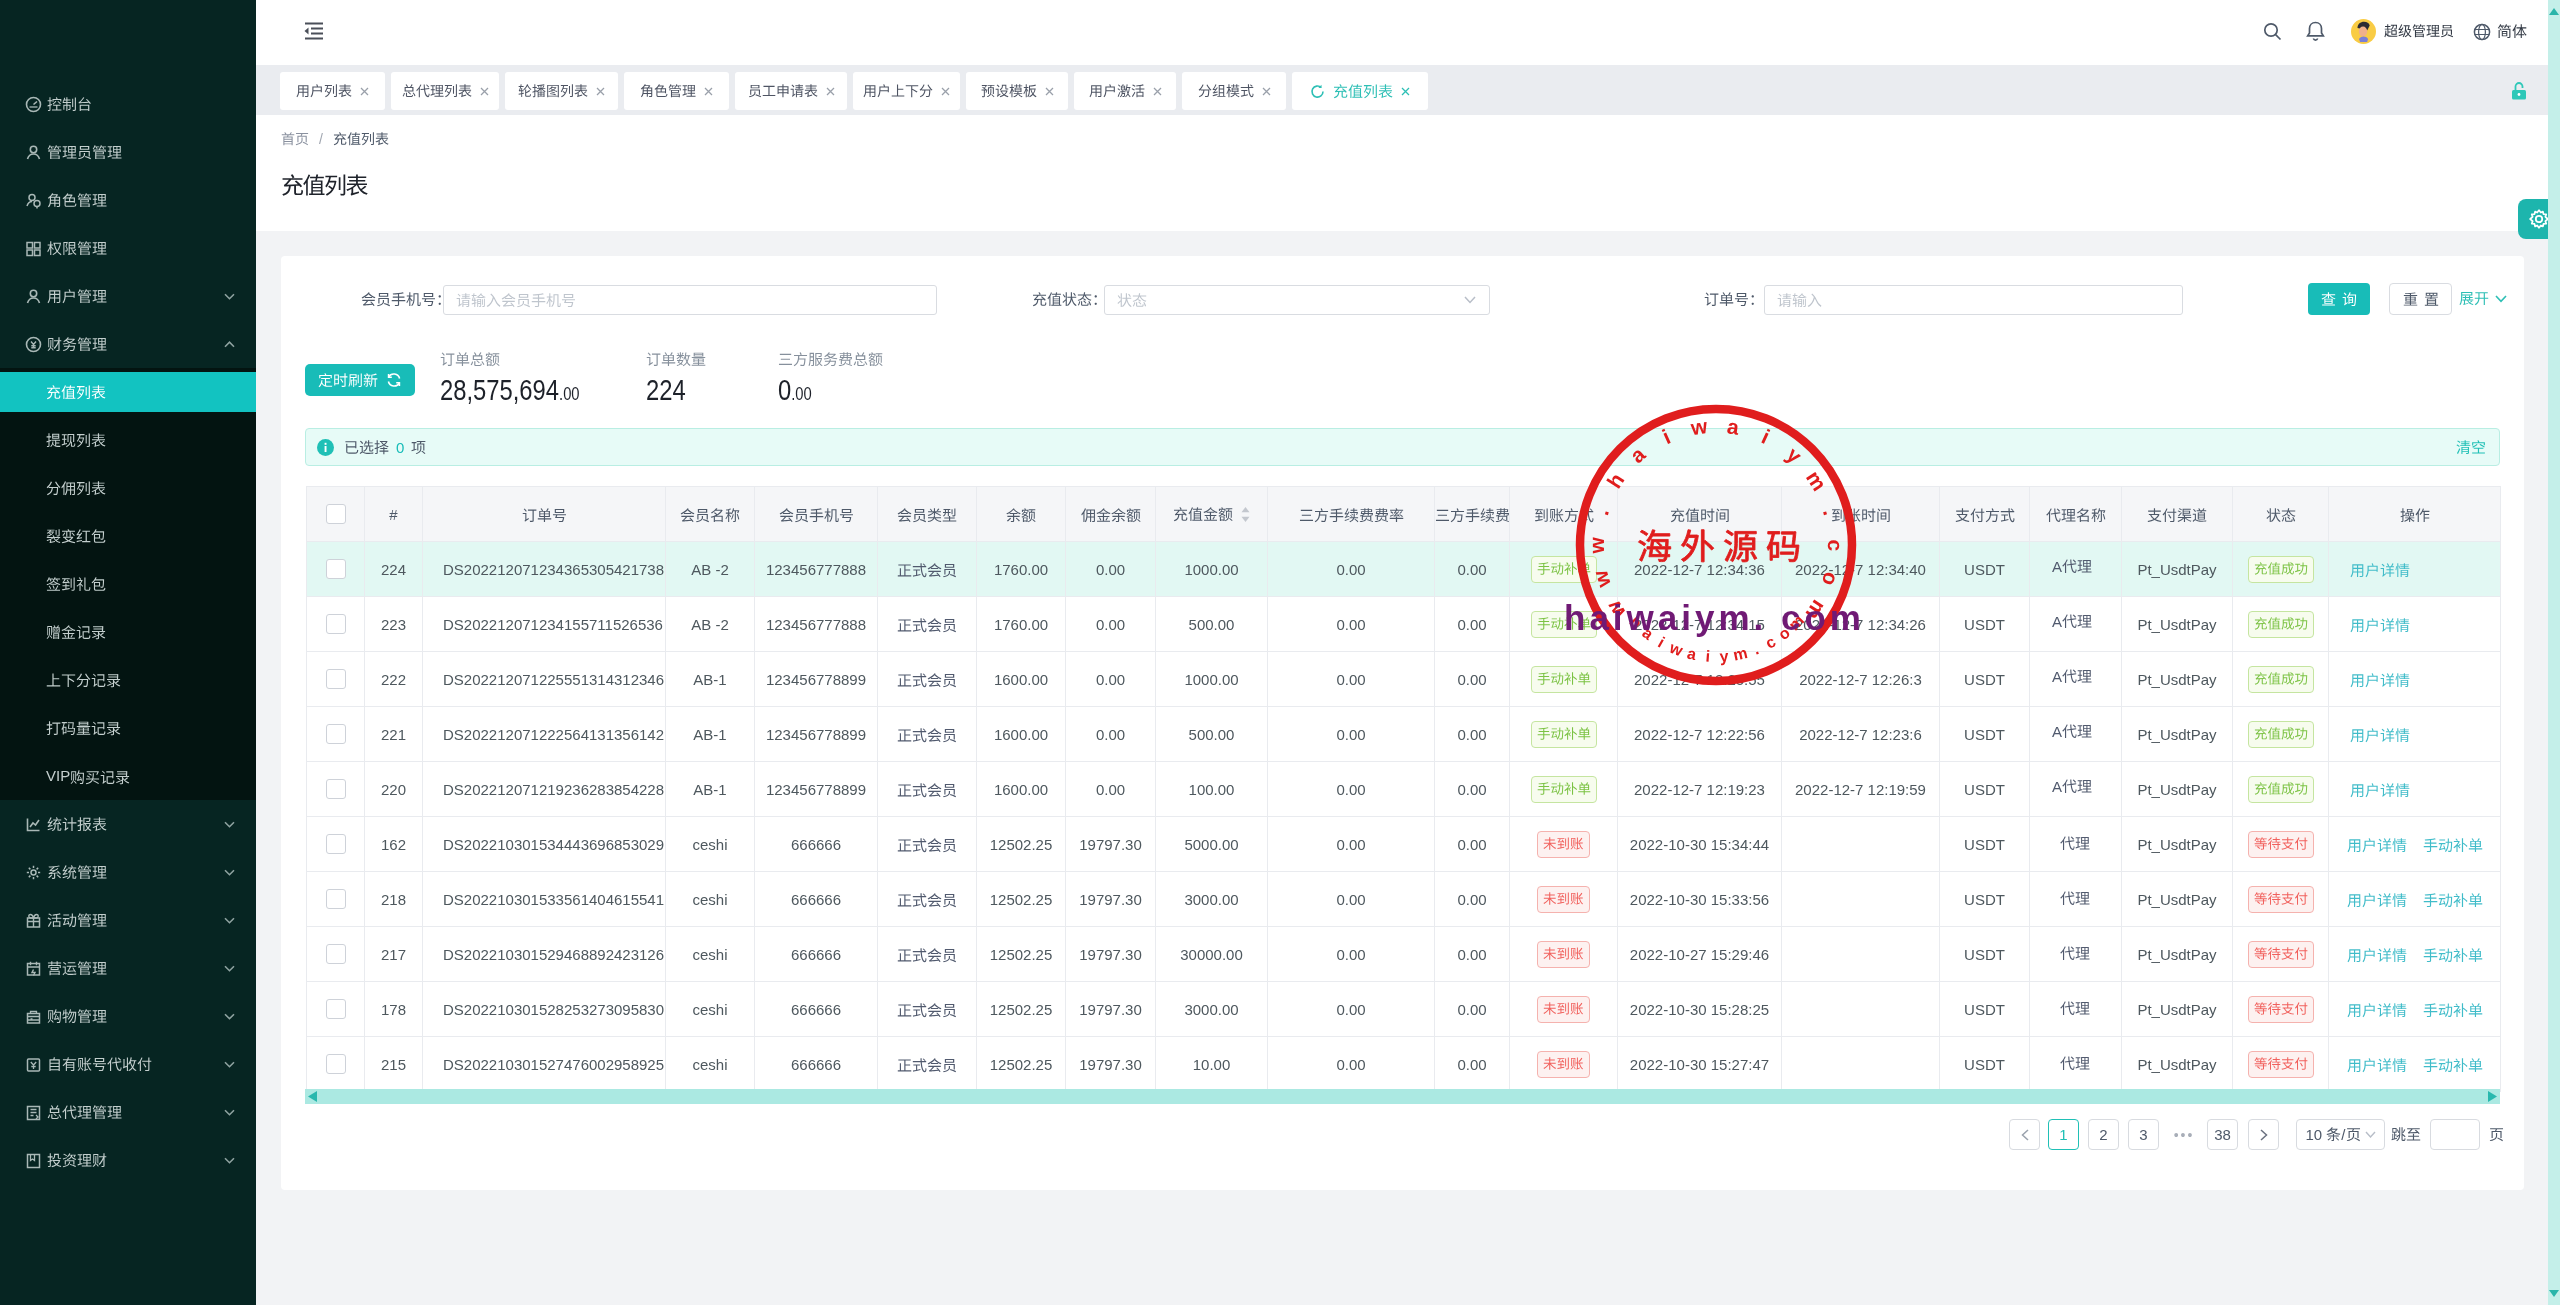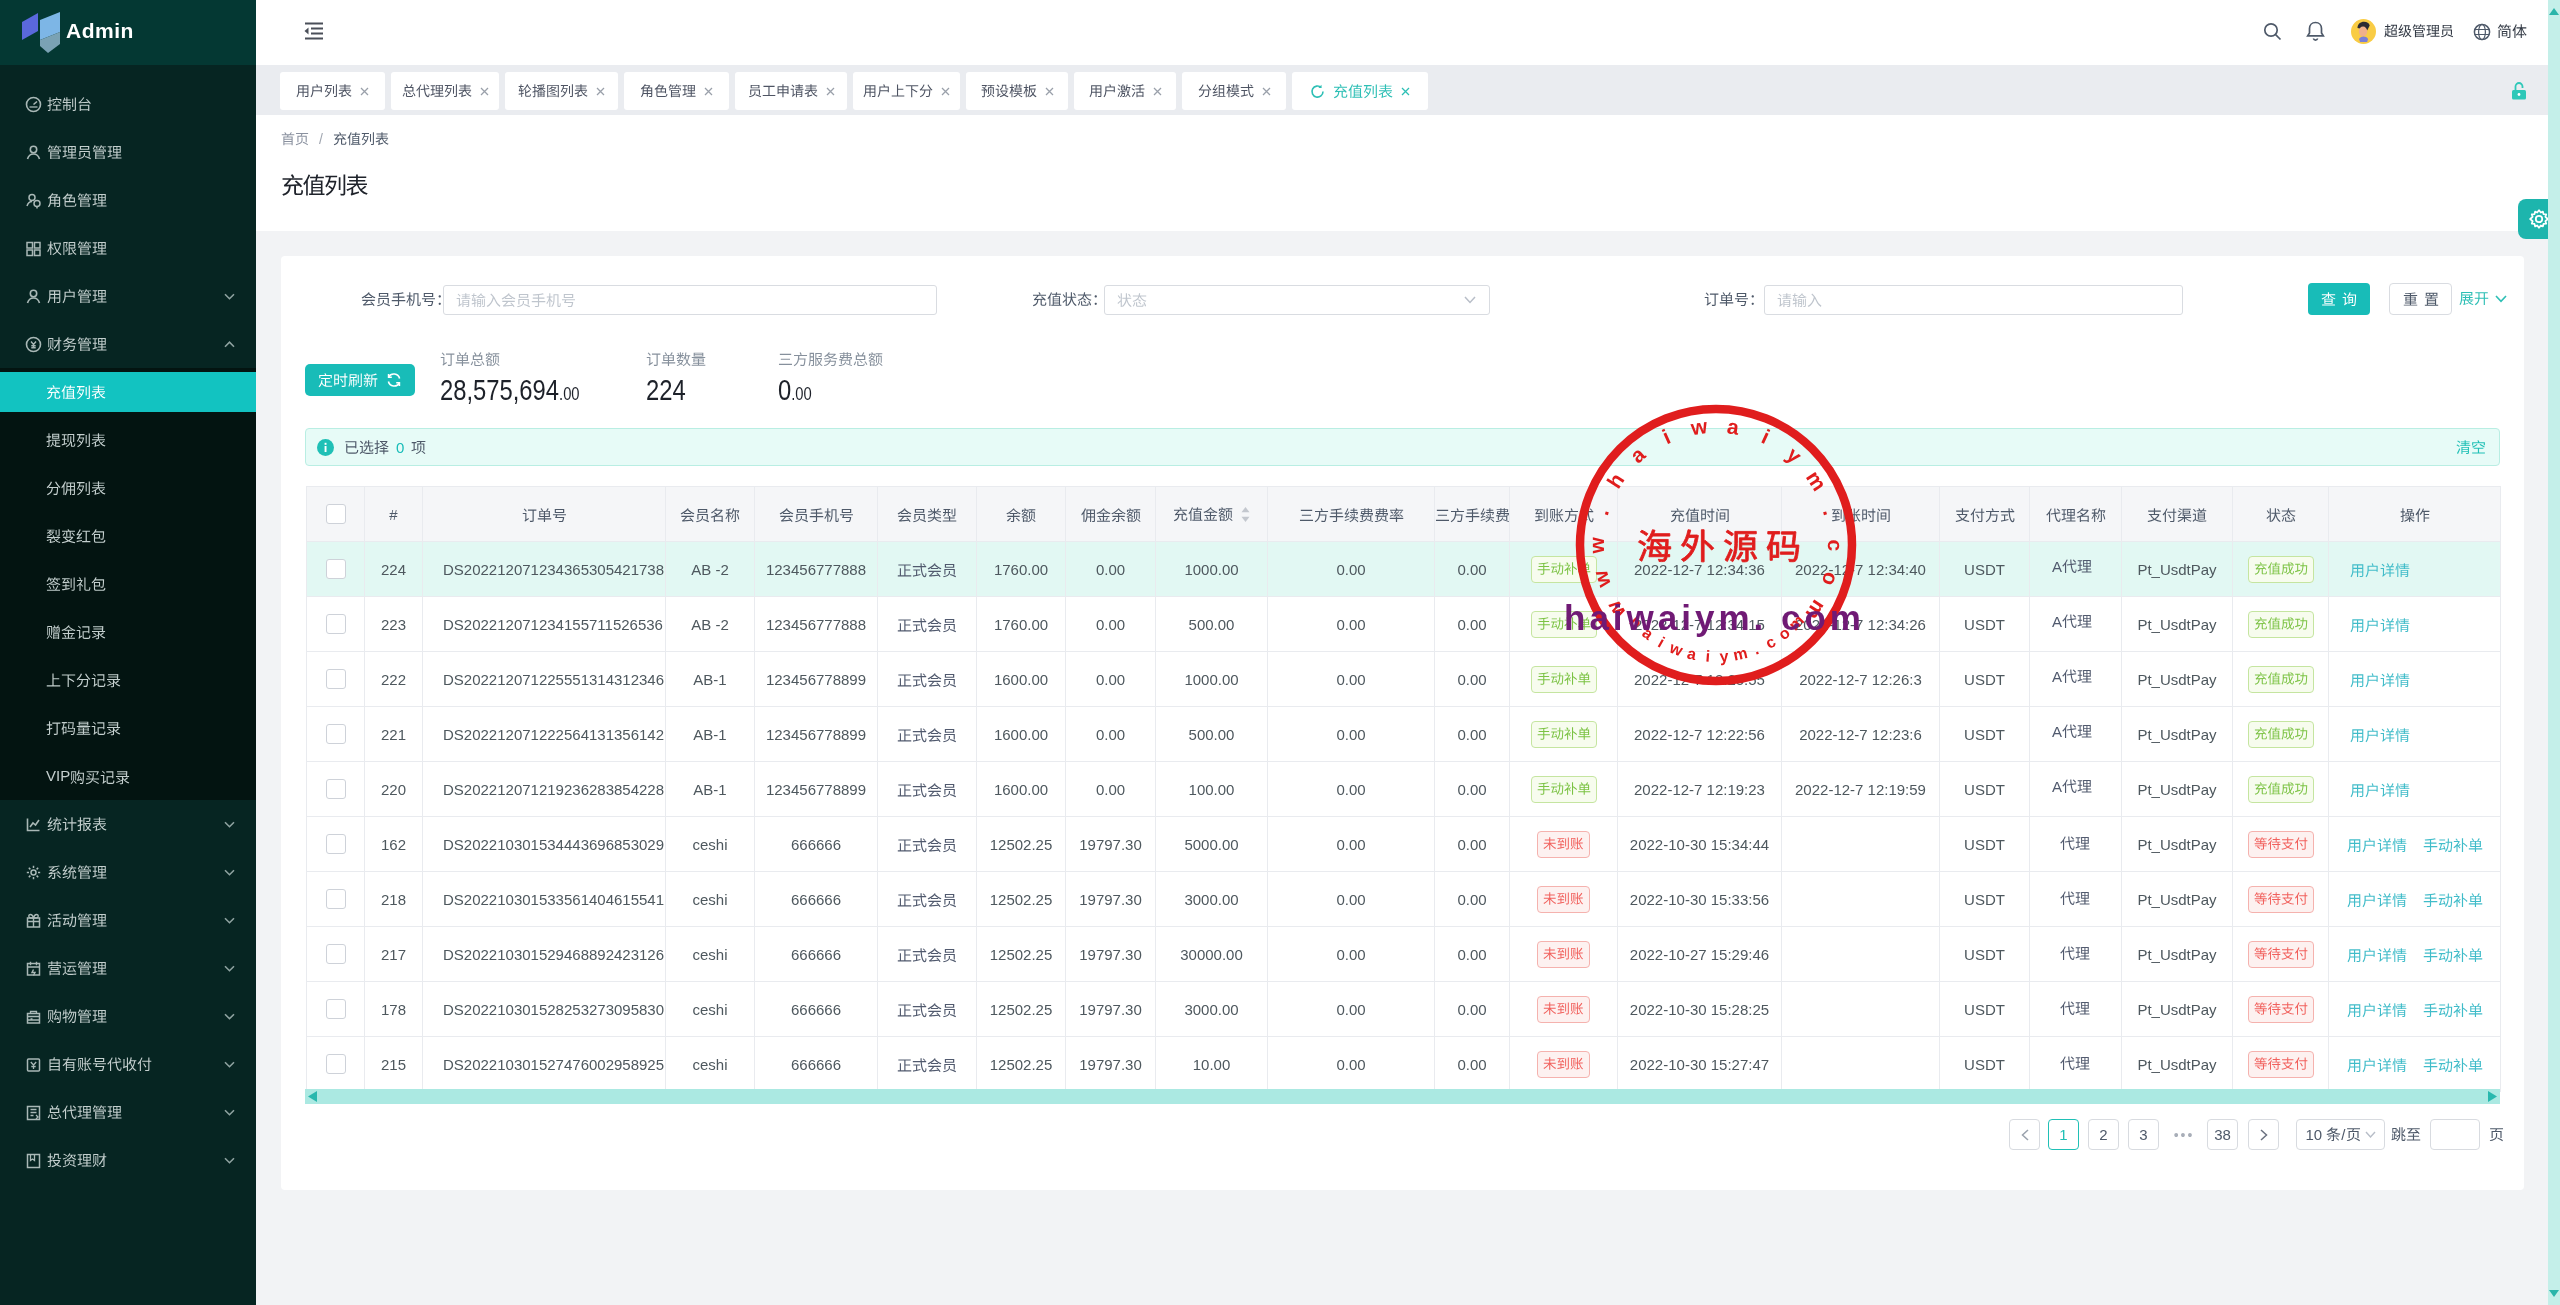--- a/index.html
+++ b/index.html
@@ -138,28 +138,20 @@
         <path id="g132" d="M300 182C252 121 162 48 96 10C112 -2 134 -27 146 -43C214 1 307 84 360 155ZM629 145C699 88 780 6 818 -47L875 -4C836 50 752 129 683 184ZM667 683C624 631 568 586 502 548C439 585 385 628 344 679L348 683ZM378 842C326 751 223 647 74 575C91 564 115 538 128 520C191 554 246 592 294 633C333 587 379 546 431 511C311 454 171 418 35 399C49 382 64 351 70 332C219 356 372 399 502 468C621 404 764 361 919 339C929 359 948 390 964 406C820 424 686 458 574 510C661 566 734 636 782 721L732 752L718 748H405C426 774 444 800 460 826ZM461 393V287H147V220H461V3C461 -8 457 -11 446 -11C435 -12 395 -12 357 -10C367 -29 377 -57 380 -76C438 -76 477 -76 503 -65C530 -54 537 -35 537 3V220H852V287H537V393Z"></path>
         <path id="g133" d="M150 725H311V547H150ZM390 681C431 614 467 525 478 465L542 494C529 553 492 641 448 707ZM35 52 52 -18C149 8 280 42 404 75L395 140L272 109V290H380V357H272V483H376V789H87V483H209V93L145 78V404H89V64ZM883 715C858 645 809 548 772 488L826 460C866 517 914 607 953 680ZM701 841V48C701 -42 720 -65 788 -65C802 -65 869 -65 884 -65C945 -65 962 -24 969 89C949 93 922 106 906 119C903 29 899 4 880 4C865 4 810 4 799 4C776 4 772 10 772 48V316C827 270 887 215 918 178L968 231C930 274 849 342 787 390L772 375V841ZM546 841V417L545 352C476 307 407 262 359 236L401 168L540 275C527 156 485 37 353 -27C368 -41 391 -67 401 -82C597 27 615 238 615 417V841Z"></path>
         <path id="g134" d="M146 423C184 436 238 437 783 463C808 437 830 412 845 391L910 437C856 505 743 603 653 670L594 631C635 600 679 563 719 525L254 507C317 564 381 636 442 714H917V785H77V714H343C283 635 216 566 191 544C164 518 142 501 122 497C130 477 143 439 146 423ZM460 415V285H142V215H460V30H54V-41H948V30H537V215H864V285H537V415Z"></path>
         <path id="g135" d="M95 775C155 746 231 701 268 668L312 725C274 757 198 801 138 826ZM42 484C99 456 171 411 206 379L249 437C212 468 141 510 83 536ZM72 -22 137 -63C180 31 231 157 268 263L210 304C169 189 112 57 72 -22ZM557 469C599 437 646 390 668 356H458L475 497H821L814 356H672L713 386C691 418 641 465 600 497ZM285 356V287H378C366 204 353 126 341 67H786C780 34 772 14 763 5C754 -7 744 -10 726 -10C707 -10 660 -9 608 -4C620 -22 627 -50 629 -69C677 -72 727 -73 755 -70C785 -67 806 -60 826 -34C839 -17 850 13 859 67H935V132H868C872 174 876 225 880 287H963V356H884L892 526C892 537 893 562 893 562H412C406 500 397 428 387 356ZM448 287H810C806 223 802 172 797 132H426ZM532 257C575 220 627 167 651 132L696 164C672 199 620 250 575 284ZM442 841C406 724 344 607 273 532C291 522 324 502 338 490C376 535 413 593 446 658H938V727H479C492 758 504 790 515 822Z"></path>
         <path id="g136" d="M231 841C195 665 131 500 39 396C57 385 89 361 103 348C159 418 207 511 245 616H436C419 510 393 418 358 339C315 375 256 418 208 448L163 398C217 362 282 312 325 272C253 141 156 50 38 -10C58 -23 88 -53 101 -72C315 45 472 279 525 674L473 690L458 687H269C283 732 295 779 306 827ZM611 840V-79H689V467C769 400 859 315 904 258L966 311C912 374 802 470 716 537L689 516V840Z"></path>
         <path id="g137" d="M537 407H843V319H537ZM537 549H843V463H537ZM505 205C475 138 431 68 385 19C402 9 431 -9 445 -20C489 32 539 113 572 186ZM788 188C828 124 876 40 898 -10L967 21C943 69 893 152 853 213ZM87 777C142 742 217 693 254 662L299 722C260 751 185 797 131 829ZM38 507C94 476 169 428 207 400L251 460C212 488 136 531 81 560ZM59 -24 126 -66C174 28 230 152 271 258L211 300C166 186 103 54 59 -24ZM338 791V517C338 352 327 125 214 -36C231 -44 263 -63 276 -76C395 92 411 342 411 517V723H951V791ZM650 709C644 680 632 639 621 607H469V261H649V0C649 -11 645 -15 633 -16C620 -16 576 -16 529 -15C538 -34 547 -61 550 -79C616 -80 660 -80 687 -69C714 -58 721 -39 721 -2V261H913V607H694C707 633 720 663 733 692Z"></path>
       </defs>
     </svg>
     <div style="position:absolute;left:0;top:0;width:256px;height:1305px;background:#062522"></div>
     <div style="position:absolute;left:0;top:368px;width:256px;height:432px;background:#031411"></div>
-    <div class="" style="position:absolute;left:0px;top:0px;width:256px;height:65px;background:#043833">
-      <svg width="42" height="42" viewBox="0 0 42 42" style="position:absolute;left:21px;top:12px">
-        <polygon points="1,10 17,1 17,19 1,28" fill="#5a68dc"></polygon>
-        <polygon points="19,8 39,0 39,20 19,28" fill="#7db6e6"></polygon>
-        <polygon points="19,28 39,20 39,32 27,41 19,34" fill="#7aa2b4"></polygon>
-      </svg>
-      <div style="position:absolute;left:66px;top:19px;font-size:21px;font-weight:bold;color:#fff;letter-spacing:0.5px">Admin</div>
-    </div>
     <div style="position:absolute;left:0;top:0">
       <div style="position:absolute;left:25px;top:95.5px"><svg width="17" height="17" viewBox="0 0 17 17">
           <circle cx="8.5" cy="8.5" r="7" fill="none" stroke="#a9b8b6" stroke-width="1.6"></circle>
           <path d="M8.5 8.5 L12 5.5" stroke="#a9b8b6" stroke-width="1.6" fill="none"></path>
           <path d="M4.5 11h8" stroke="#a9b8b6" stroke-width="1.3" fill="none"></path>
         </svg></div>
       <div style="position:absolute;left:47px;top:96.5px">
         <svg class="" width="45.0" height="15.0" style="display:block;" viewBox="0 0 45.0 15.0">
           <g fill="#c4cfce" transform="translate(0,12.90) scale(0.0150,-0.0150)">
             <use href="#g0" x="0.0"></use>

